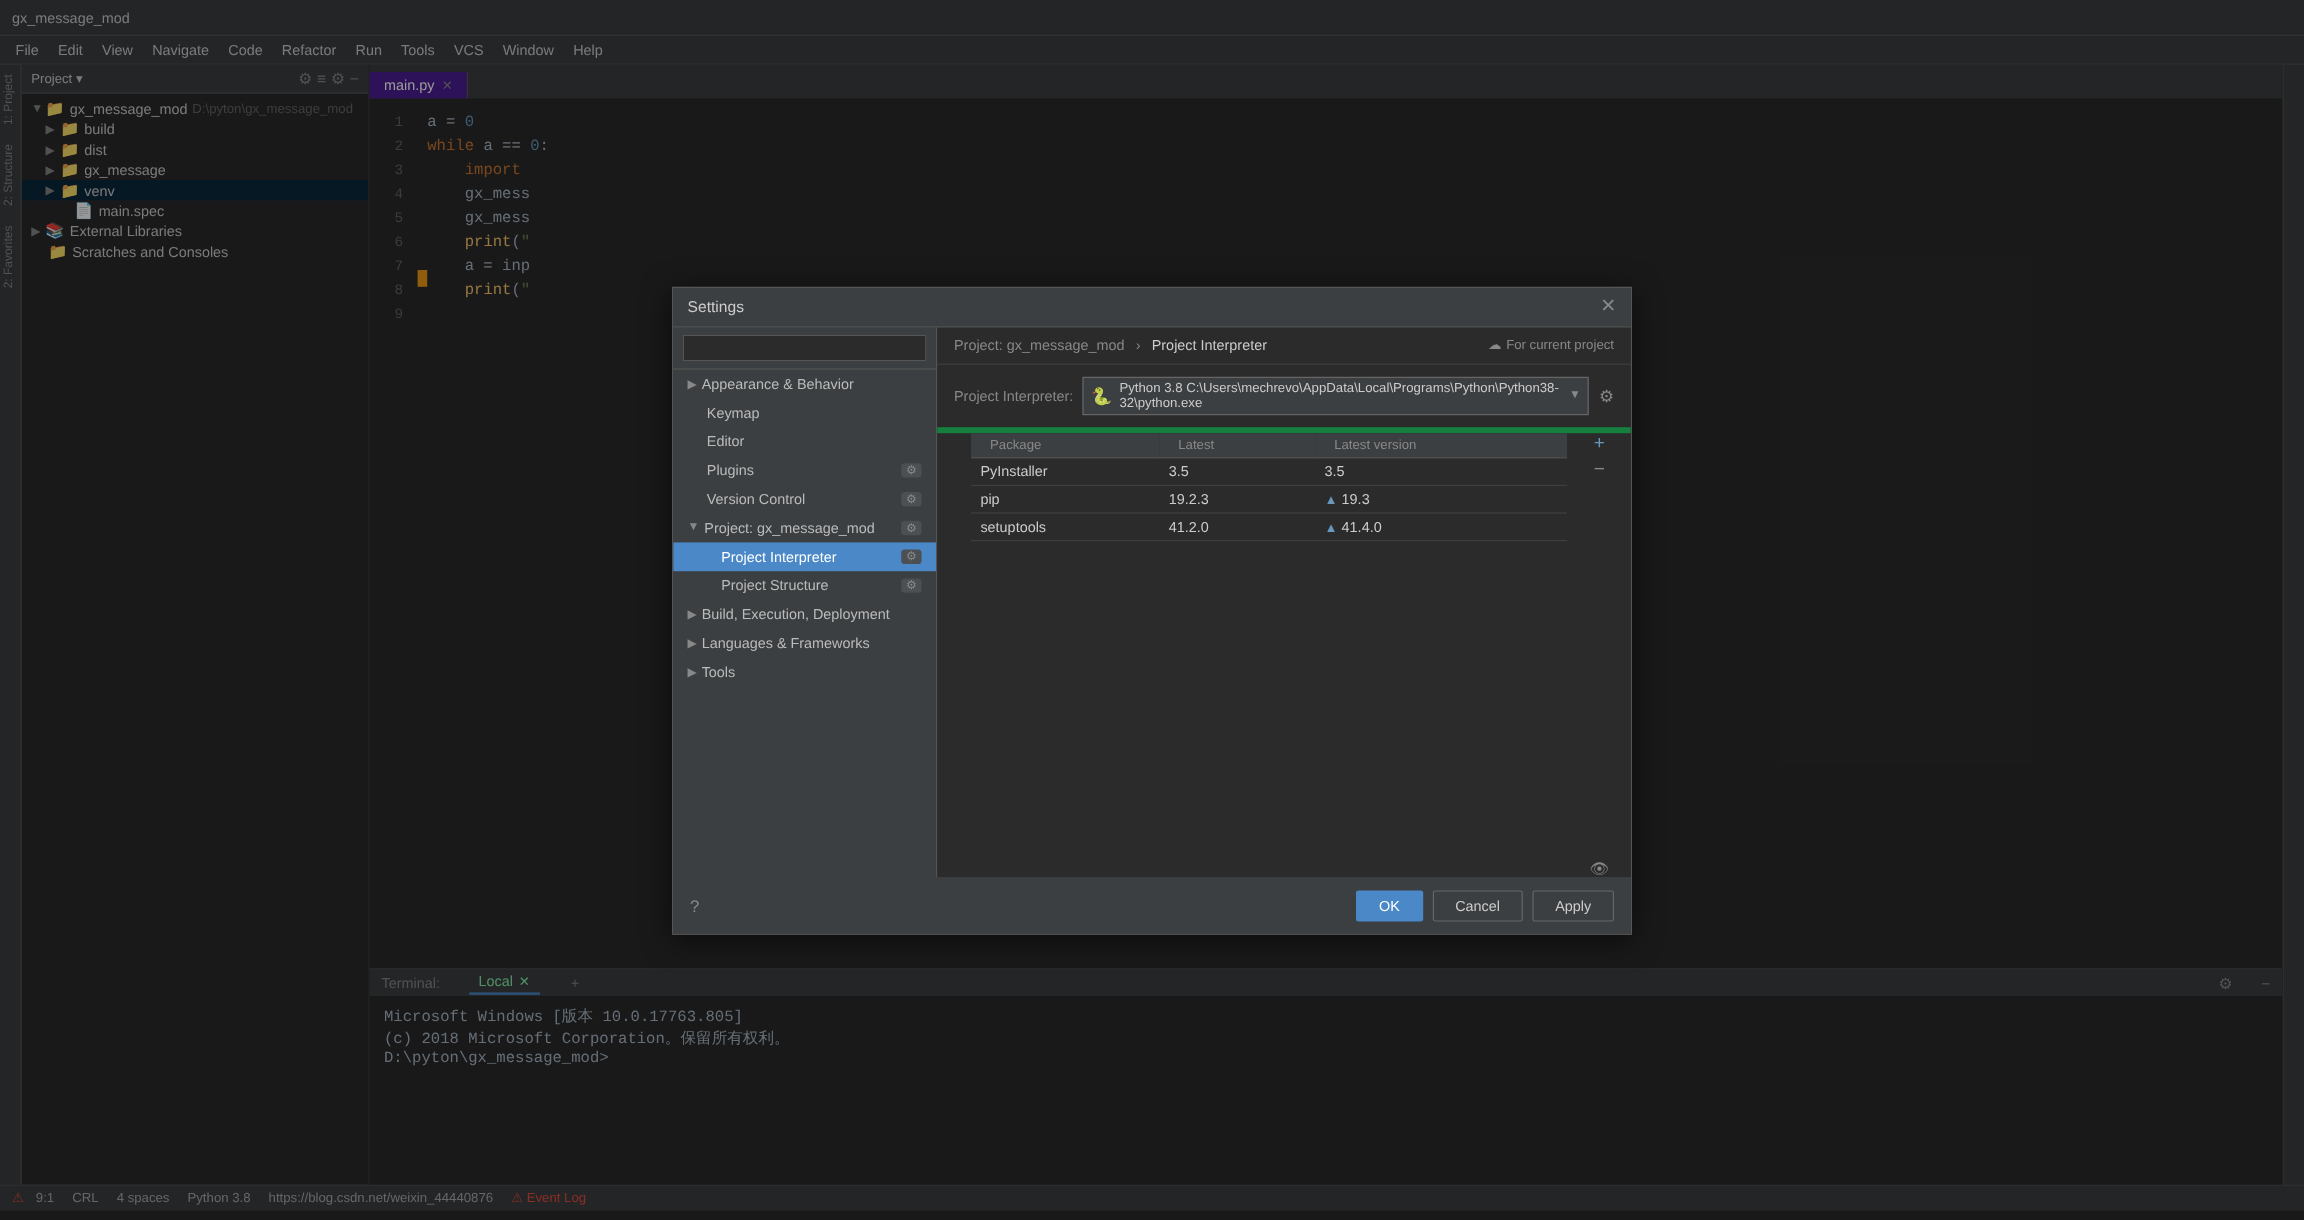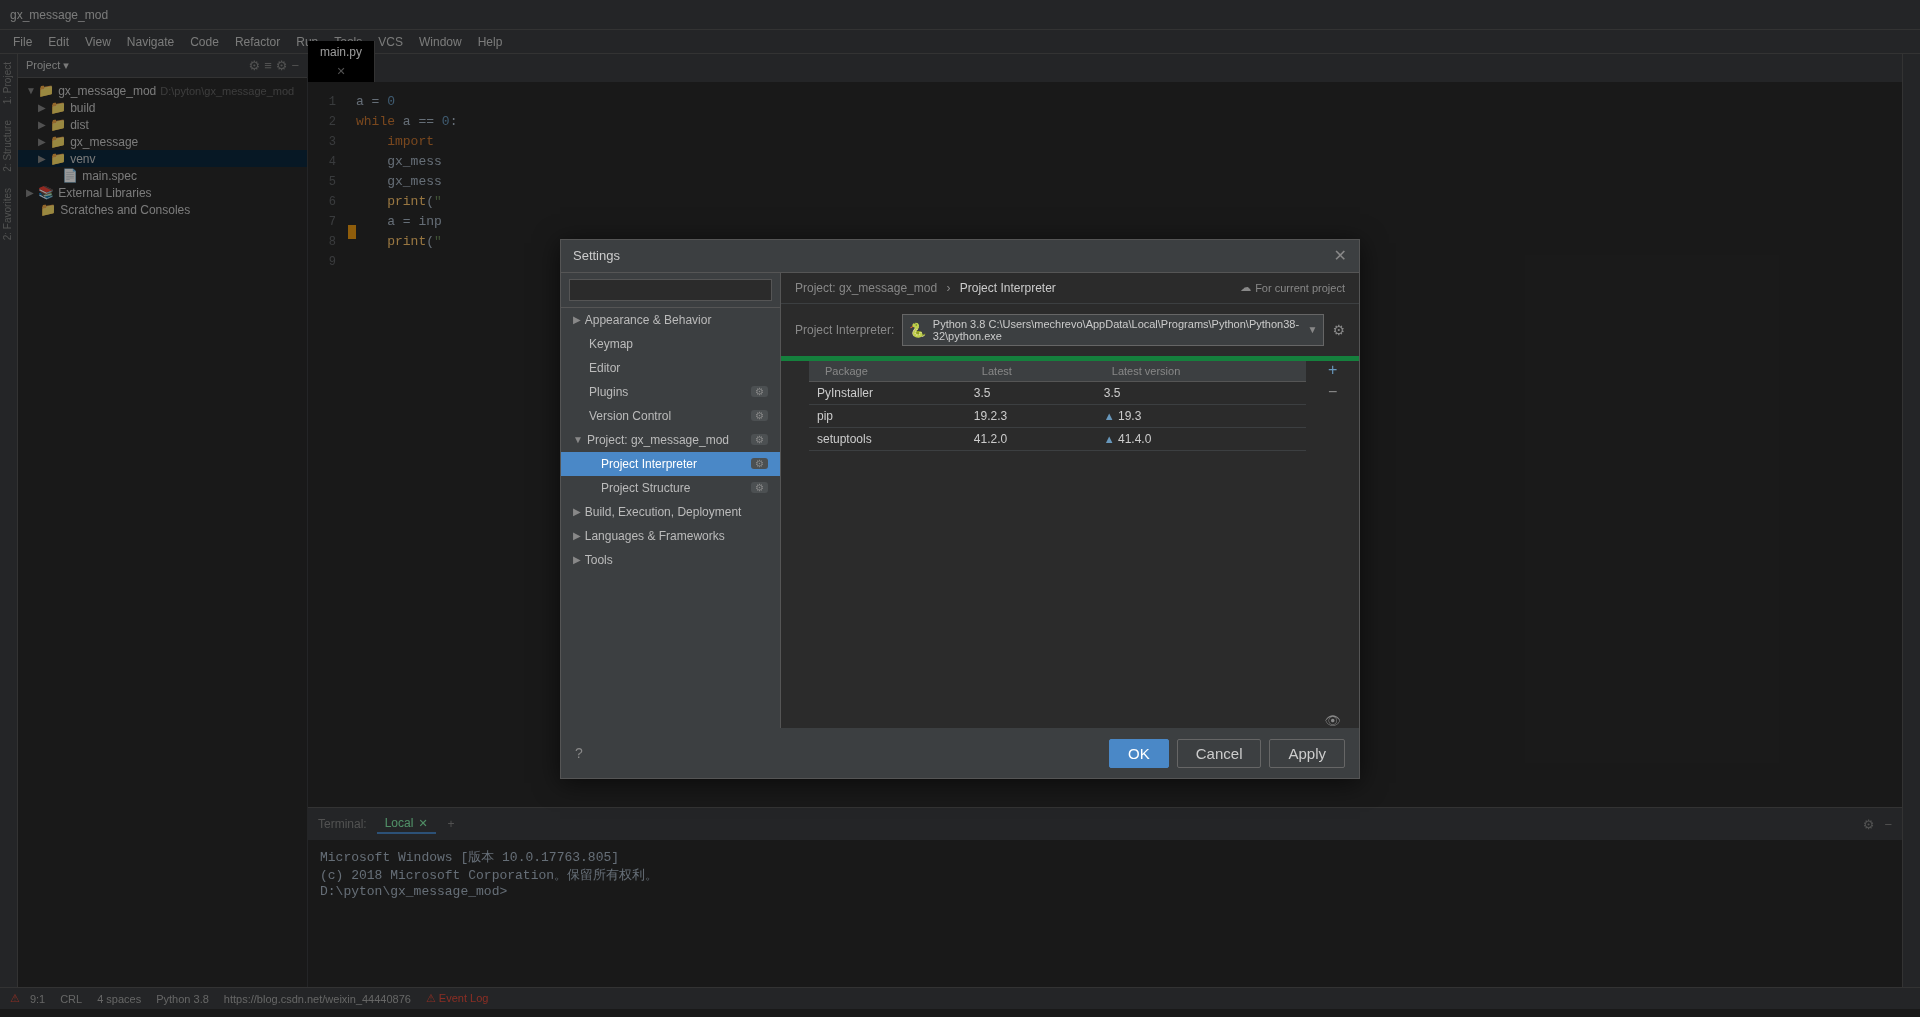--- a/index.html
+++ b/index.html
@@ -115,23 +115,22 @@
       background: #4e5254;
       color: #ccc;
       font-size: 12px;
       border-right: 1px solid #555;
       display: flex;
       align-items: center;
       gap: 6px;
       cursor: pointer;
     }
     .editor-tab.active {
-      background: #000000;
+      background: #4c1d95;
       color: #fff;
-      flex-direction: column;
     }
     .editor-tab .close { color: #888; font-size: 11px; cursor: pointer; }
     .editor-content {
       flex: 1;
       padding: 10px 0;
       font-family: 'Consolas', 'Courier New', monospace;
       font-size: 13px;
       line-height: 1.5;
       overflow: auto;
       position: relative;
@@ -156,25 +155,25 @@
     .str { color: #6a8759; }
 
     
     .terminal-area {
       background: #2b2b2b;
       border-top: 1px solid #555;
       height: 180px;
     }
     .terminal-tabs {
       background: #3c3f41;
-      height: 32px;
+      height: 22px;
       display: flex;
       align-items: center;
       padding: 0 10px;
-      gap: 4px;
+      gap: 18px;
     }
     .terminal-tab {
       display: flex;
       align-items: center;
       padding: 2px 8px;
       font-size: 12px;
       color: #888;
       cursor: pointer;
     }
     .terminal-tab.active { color: #86efac; border-bottom: 2px solid #4a88c7; }
@@ -422,21 +421,21 @@
       display: flex;
       align-items: center;
       justify-content: space-between;
       border-top: 1px solid #3c3f41;
       background: #3c3f41;
     }
     .dialog-footer-help { color: #888; font-size: 14px; cursor: pointer; }
     .dialog-footer-btns { display: flex; gap: 8px; }
     .btn {
       padding: 5px 18px;
-      font-size: 15px;
+      font-size: 12px;
       cursor: pointer;
       border: 1px solid #666;
       border-radius: 2px;
     }
     .btn-primary { background: #4a88c7; color: #fff; border-color: #4a88c7; }
     .btn-default { background: #3c3f41; color: #ccc; }
     .btn-apply { background: #3c3f41; color: #ccc; }
 
     .gutter-col {
       width: 8px;

